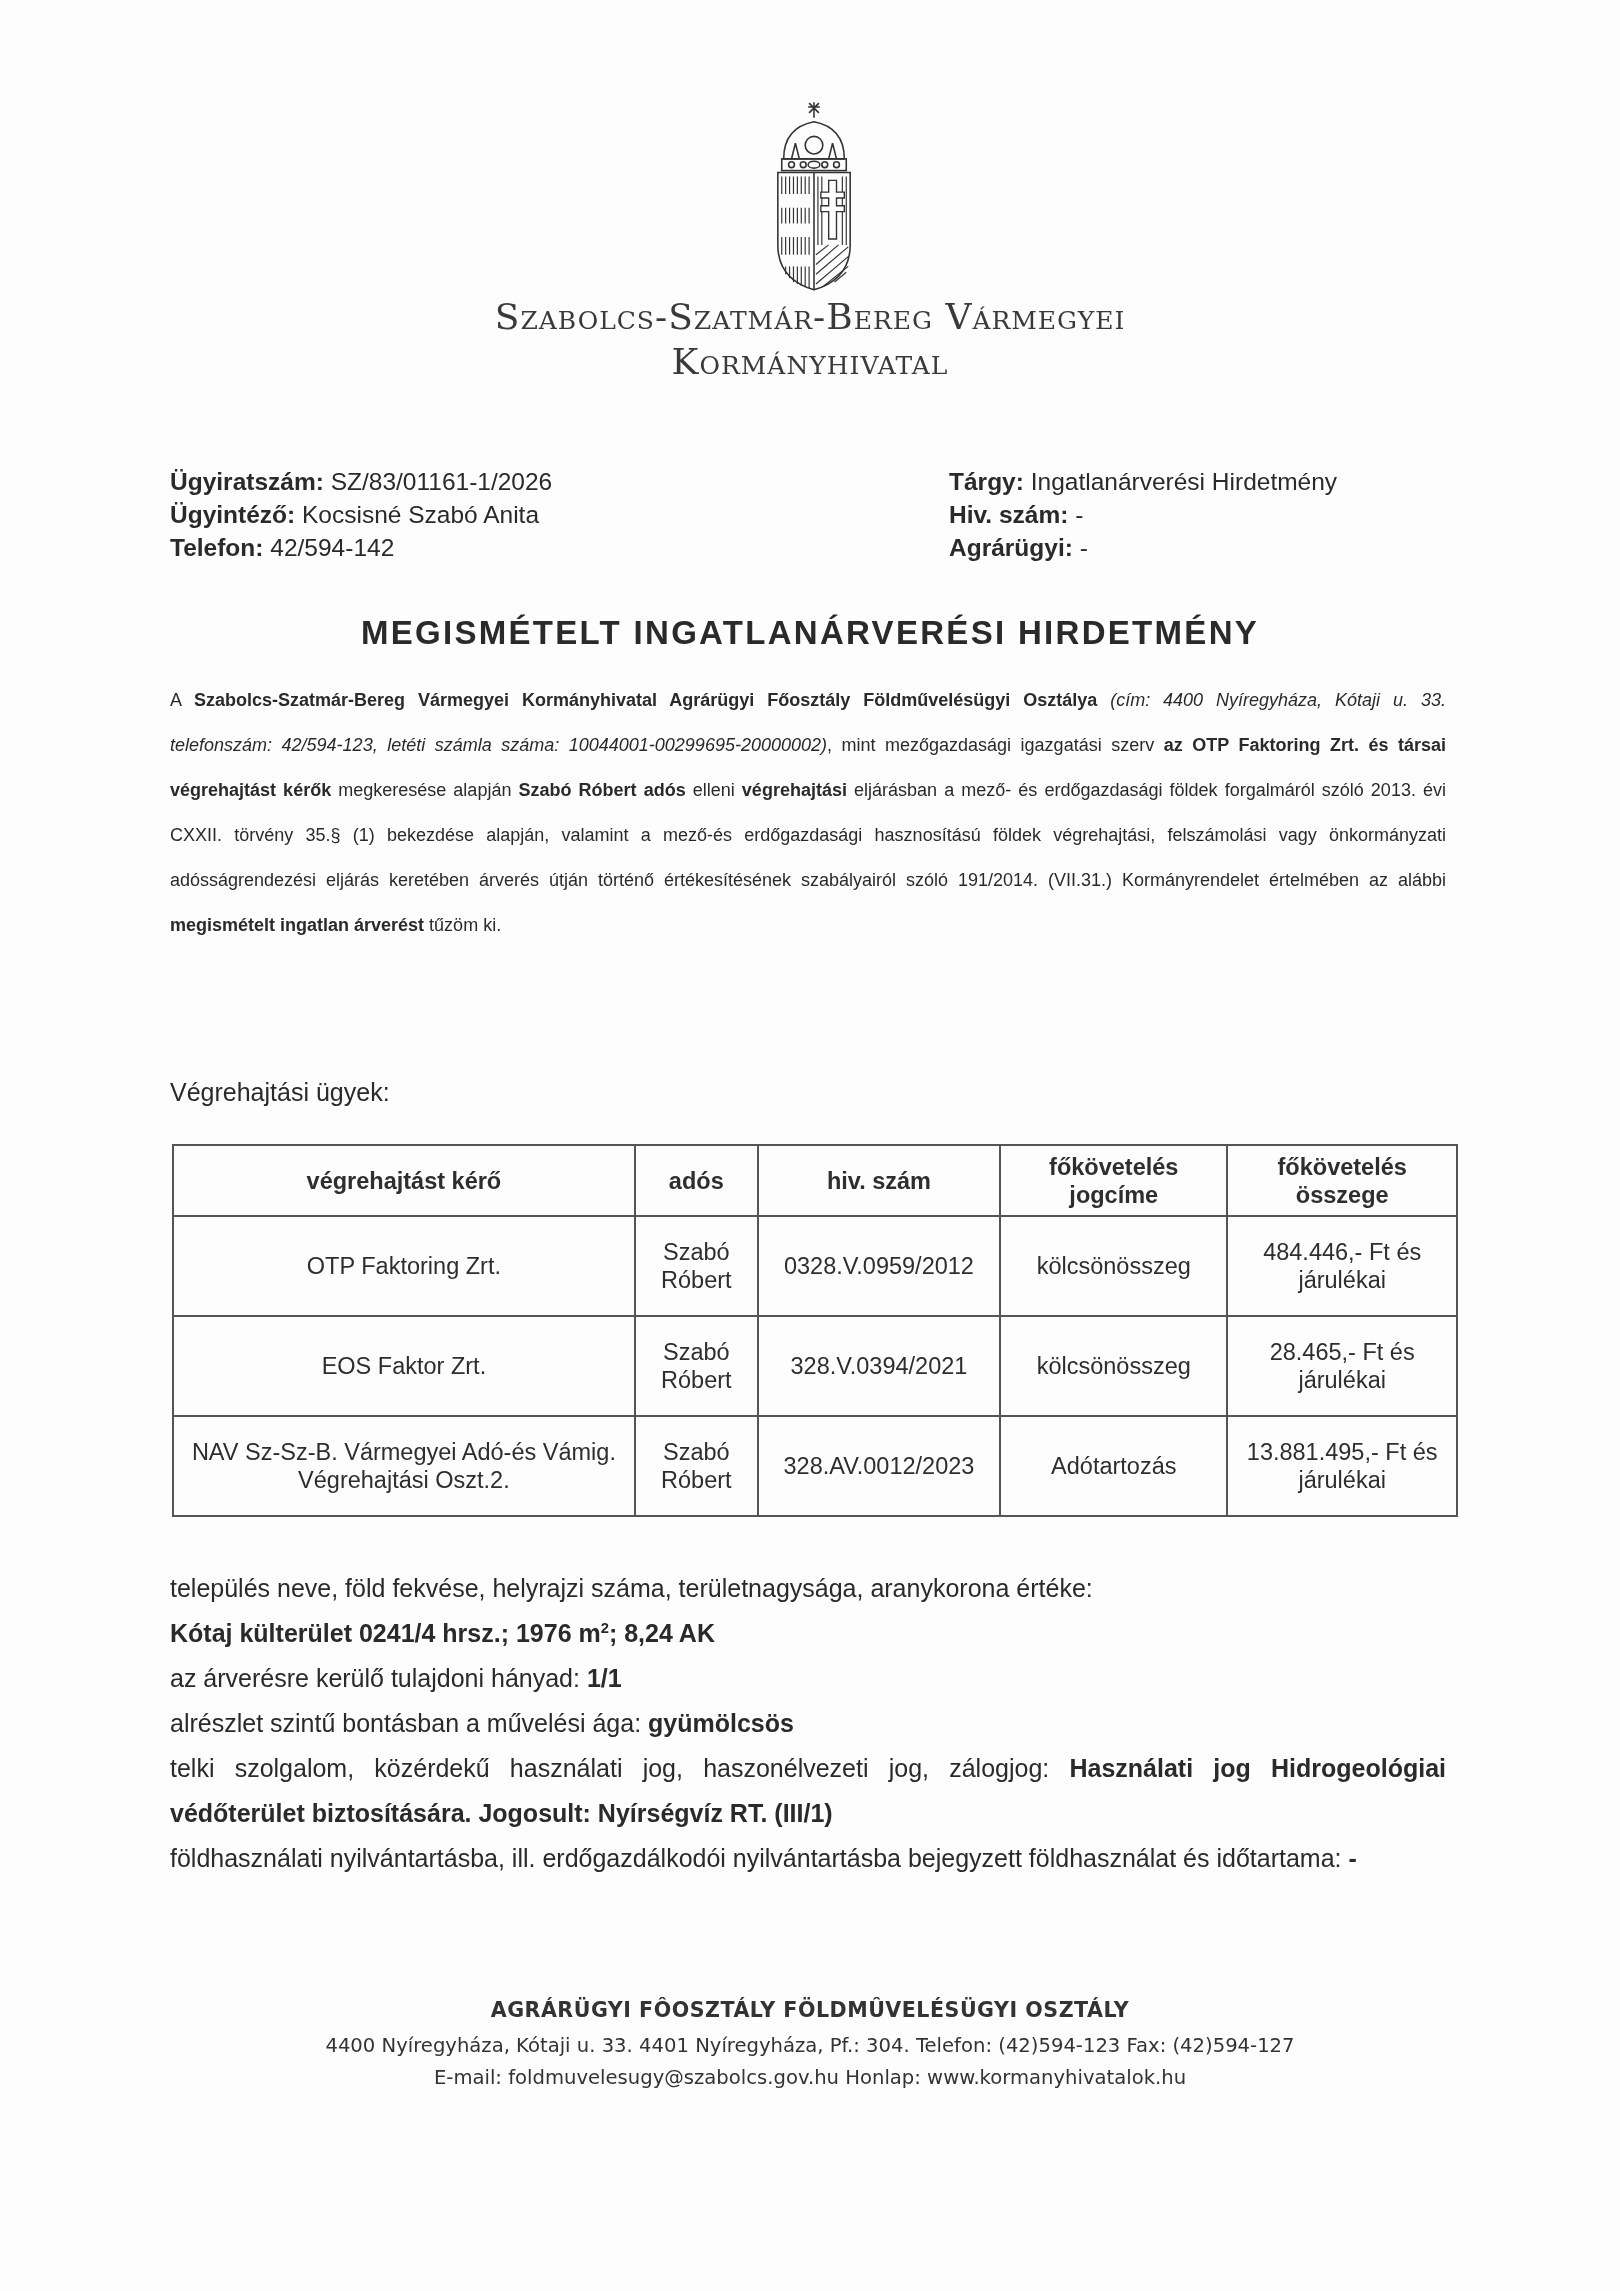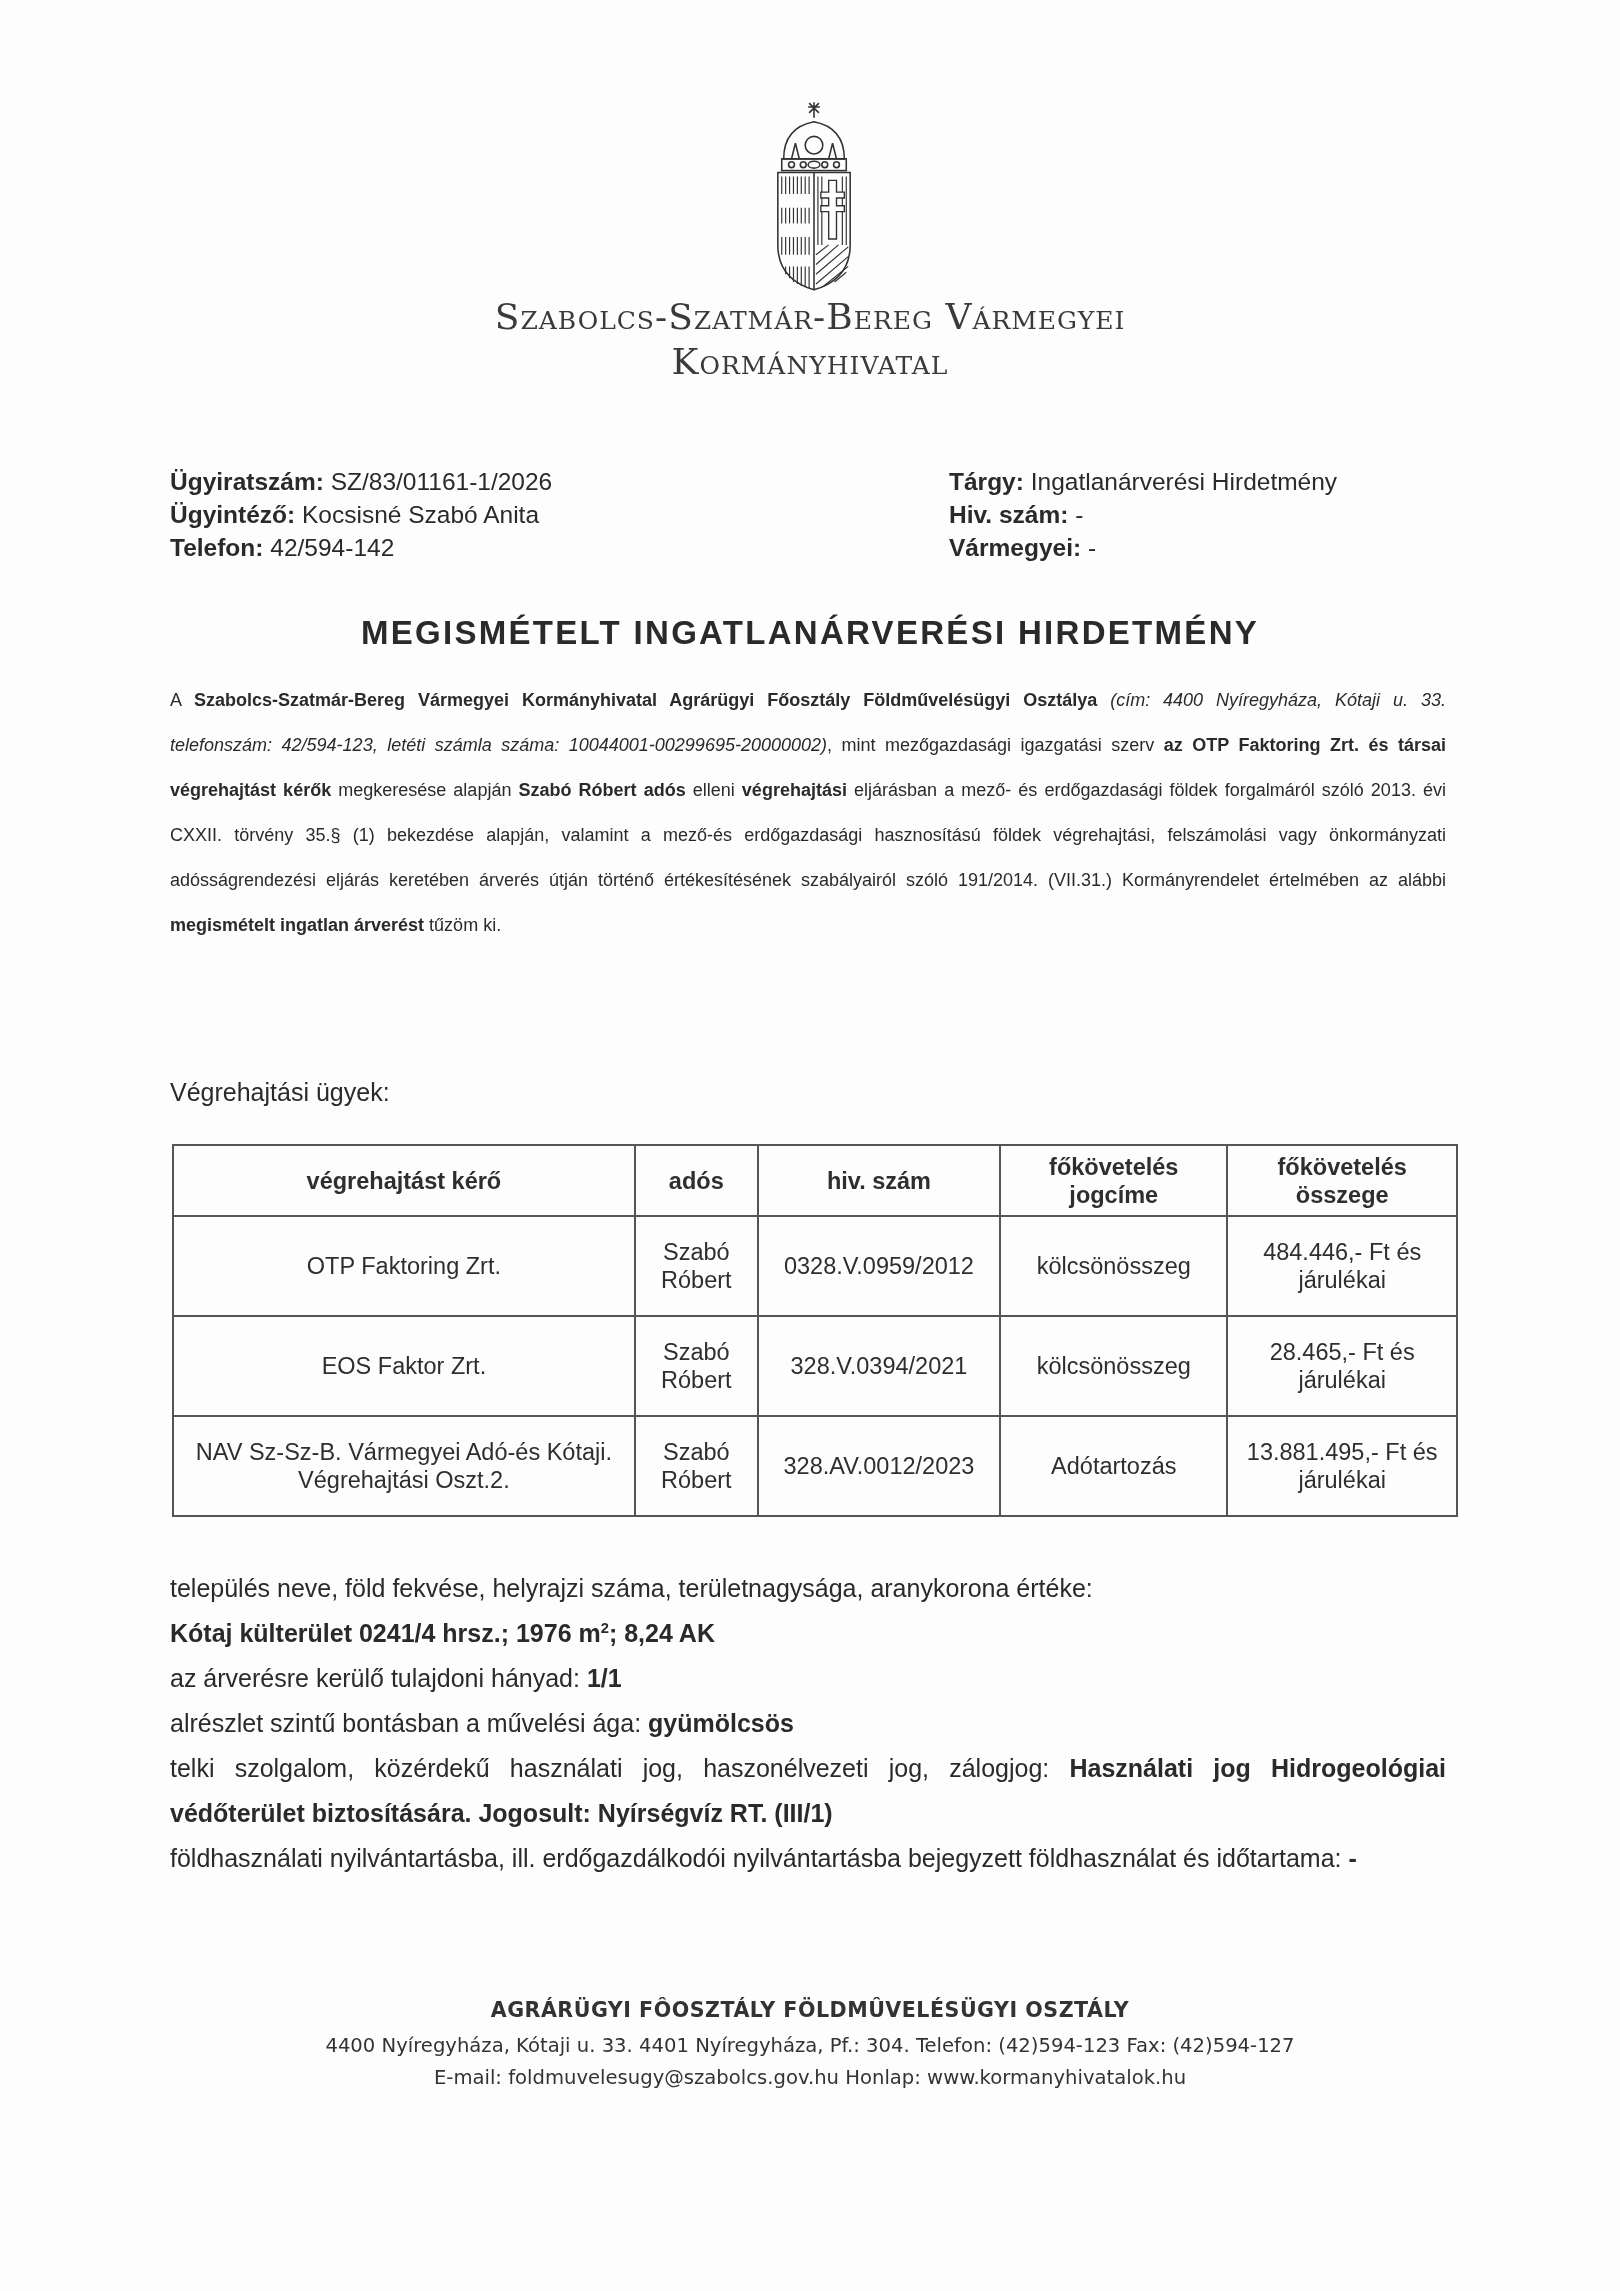--- a/index.html
+++ b/index.html
@@ -172,21 +172,21 @@
   <div class="meta meta-right">
     <div class="meta-row">
       <b>Tárgy:</b>
       <span>Ingatlanárverési Hirdetmény</span>
     </div>
     <div class="meta-row">
       <b>Hiv. szám:</b>
       <span>-</span>
     </div>
     <div class="meta-row">
-      <b>Vármegyei:</b>
+      <b>Agrárügyi:</b>
       <span>-</span>
     </div>
   </div>
 
   <div class="title">MEGISMÉTELT INGATLANÁRVERÉSI HIRDETMÉNY</div>
 
   <div class="body-text"><span>A </span><b>Szabolcs-Szatmár-Bereg Vármegyei Kormányhivatal Agrárügyi Főosztály Földművelésügyi Osztálya</b><i> (cím: 4400 Nyíregyháza, Kótaji u. 33. telefonszám: 42/594-123, letéti számla száma: 10044001-00299695-20000002)</i><span>, mint mezőgazdasági igazgatási szerv </span><b>az OTP Faktoring Zrt. és társai végrehajtást kérők</b><span> megkeresése alapján </span><b>Szabó Róbert adós</b><span> elleni </span><b>végrehajtási</b><span> eljárásban a mező- és erdőgazdasági földek forgalmáról szóló 2013. évi CXXII. törvény 35.§ (1) bekezdése alapján, valamint a mező-és erdőgazdasági hasznosítású földek végrehajtási, felszámolási vagy önkormányzati adósságrendezési eljárás keretében árverés útján történő értékesítésének szabályairól szóló 191/2014. (VII.31.) Kormányrendelet értelmében az alábbi </span><b>megismételt ingatlan árverést</b><span> tűzöm ki.</span></div>
 
   <div class="section-head">Végrehajtási ügyek:</div>
 
@@ -209,21 +209,21 @@
         <td>484.446,- Ft és járulékai</td>
       </tr>
       <tr>
         <td>EOS Faktor Zrt.</td>
         <td>Szabó Róbert</td>
         <td>328.V.0394/2021</td>
         <td>kölcsönösszeg</td>
         <td>28.465,- Ft és járulékai</td>
       </tr>
       <tr>
-        <td>NAV Sz-Sz-B. Vármegyei Adó-és Kótaji. Végrehajtási Oszt.2.</td>
+        <td>NAV Sz-Sz-B. Vármegyei Adó-és Vámig. Végrehajtási Oszt.2.</td>
         <td>Szabó Róbert</td>
         <td>328.AV.0012/2023</td>
         <td>Adótartozás</td>
         <td>13.881.495,- Ft és járulékai</td>
       </tr>
     </tbody>
   </table>
 
   <div class="props">
     <div class="row">település neve, föld fekvése, helyrajzi száma, területnagysága, aranykorona értéke:</div>

